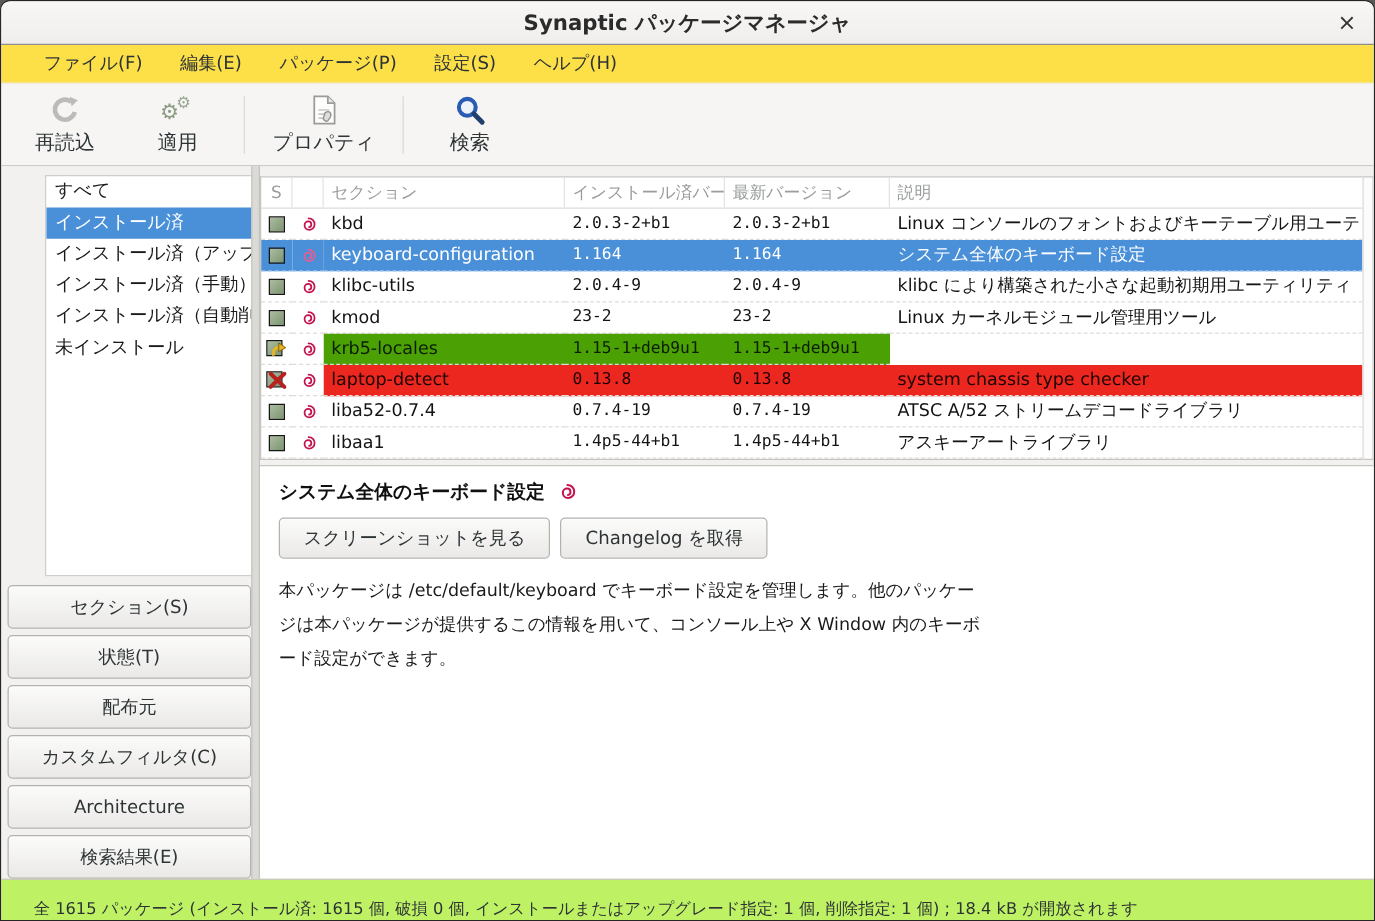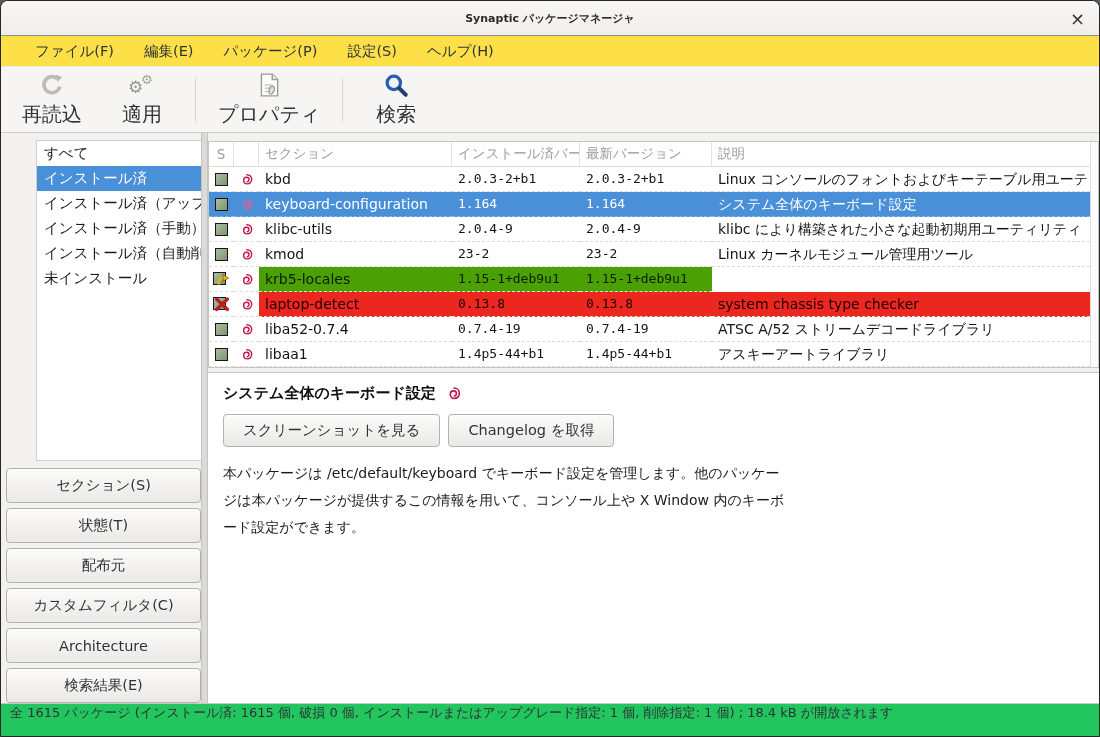--- a/index.html
+++ b/index.html
@@ -3,36 +3,36 @@
 <meta charset="utf-8">
 <style>
   html,body { margin:0; padding:0; background:#585858; font-family:"DejaVu Sans","Liberation Sans",sans-serif; }
   .window { width:1100px; height:737px; margin:0 auto; background:#f2f1f0; box-sizing:border-box;
             border:1px solid #262626; border-radius:8px 8px 0 0; overflow:hidden;
             display:flex; flex-direction:column; }
 
   
   .titlebar { height:34px; flex:0 0 34px; background:linear-gradient(#f8f7f6,#efeeec);
               border-bottom:1px solid #8d8d8b; position:relative; display:flex; align-items:center; justify-content:center; }
-  .titlebar .title { font-size:11px; font-weight:bold; color:#2b2b2b; }
+  .titlebar .title { font-size:17px; font-weight:bold; color:#2b2b2b; }
   .titlebar .close { position:absolute; right:14px; top:0; height:34px; display:flex; align-items:center;
                      font-size:18px; color:#333; cursor:default; }
 
   
   .menubar { height:30px; flex:0 0 30px; background:#fde047; border-bottom:1px solid #eceae8;
              display:flex; align-items:stretch; padding-left:19px; }
   .menu-item { padding:0 15px; line-height:30px; font-size:14.5px; color:#2e3436; }
 
   
   .toolbar { height:65px; flex:0 0 65px; background:#f6f5f4; border-bottom:1px solid #cbcac7;
              display:flex; align-items:center; padding:0 6px; }
   .tool-btn { display:flex; flex-direction:column; align-items:center; justify-content:center;
               gap:2px; padding:4px 14px; min-width:62px; }
   .tool-btn .ticon { height:28px; display:flex; align-items:center; justify-content:center; }
-  .tool-label { font-size:20px; color:#2e3436; white-space:nowrap; }
+  .tool-label { font-size:16px; color:#2e3436; white-space:nowrap; }
   .tool-sep { width:1px; height:46px; background:#d9d8d5; margin:0 8px; }
   .gear-wrap { position:relative; width:28px; height:28px; }
   .gear-a { position:absolute; left:0; top:6px; font-size:17px; color:#8d9c84; }
   .gear-b { position:absolute; left:13px; top:1px; font-size:13px; color:#9aa892; }
 
   
   .main { flex:1; display:flex; min-height:0; }
 
   .left-panel { width:200px; flex:0 0 200px; background:#f2f1f0; box-sizing:border-box;
                 padding:7px 0 0 5px; display:flex; flex-direction:column; }
@@ -77,22 +77,22 @@
 
   
   .details { flex:1; min-height:0; background:#fff; margin-top:4px; border-top:1px solid #c6c5c2;
              padding:11px 15px; box-sizing:border-box; }
   .details-title { display:flex; align-items:center; gap:9px; font-size:15px; font-weight:bold; color:#101010; }
   .details-buttons { display:flex; gap:8px; margin-top:11px; }
   .dbtn { height:33px; padding:0 19px; font-size:14.5px;text-align:right; }
   .details-desc { margin-top:13px; width:562px; font-size:14px; line-height:27px; color:#1a1a1a; }
 
   
-  .statusbar { height:32px; flex:0 0 32px; background:#22c55e; border-top:1px solid #c9c8c5;
-               display:flex; align-items:flex-start; padding:0 9px; font-size:13px; color:#2e3436; white-space:nowrap; overflow:hidden; }
+  .statusbar { height:32px; flex:0 0 32px; background:#bef264; border-top:1px solid #c9c8c5;
+               display:flex; align-items:flex-end; padding:0 26px; font-size:13px; color:#2e3436; white-space:nowrap; overflow:hidden; }
 </style>
 </head>
 <body>
 
 <div class="window">
 
   <div class="titlebar">
     <div class="title">Synaptic パッケージマネージャ</div>
     <div class="close">×</div>
   </div>

